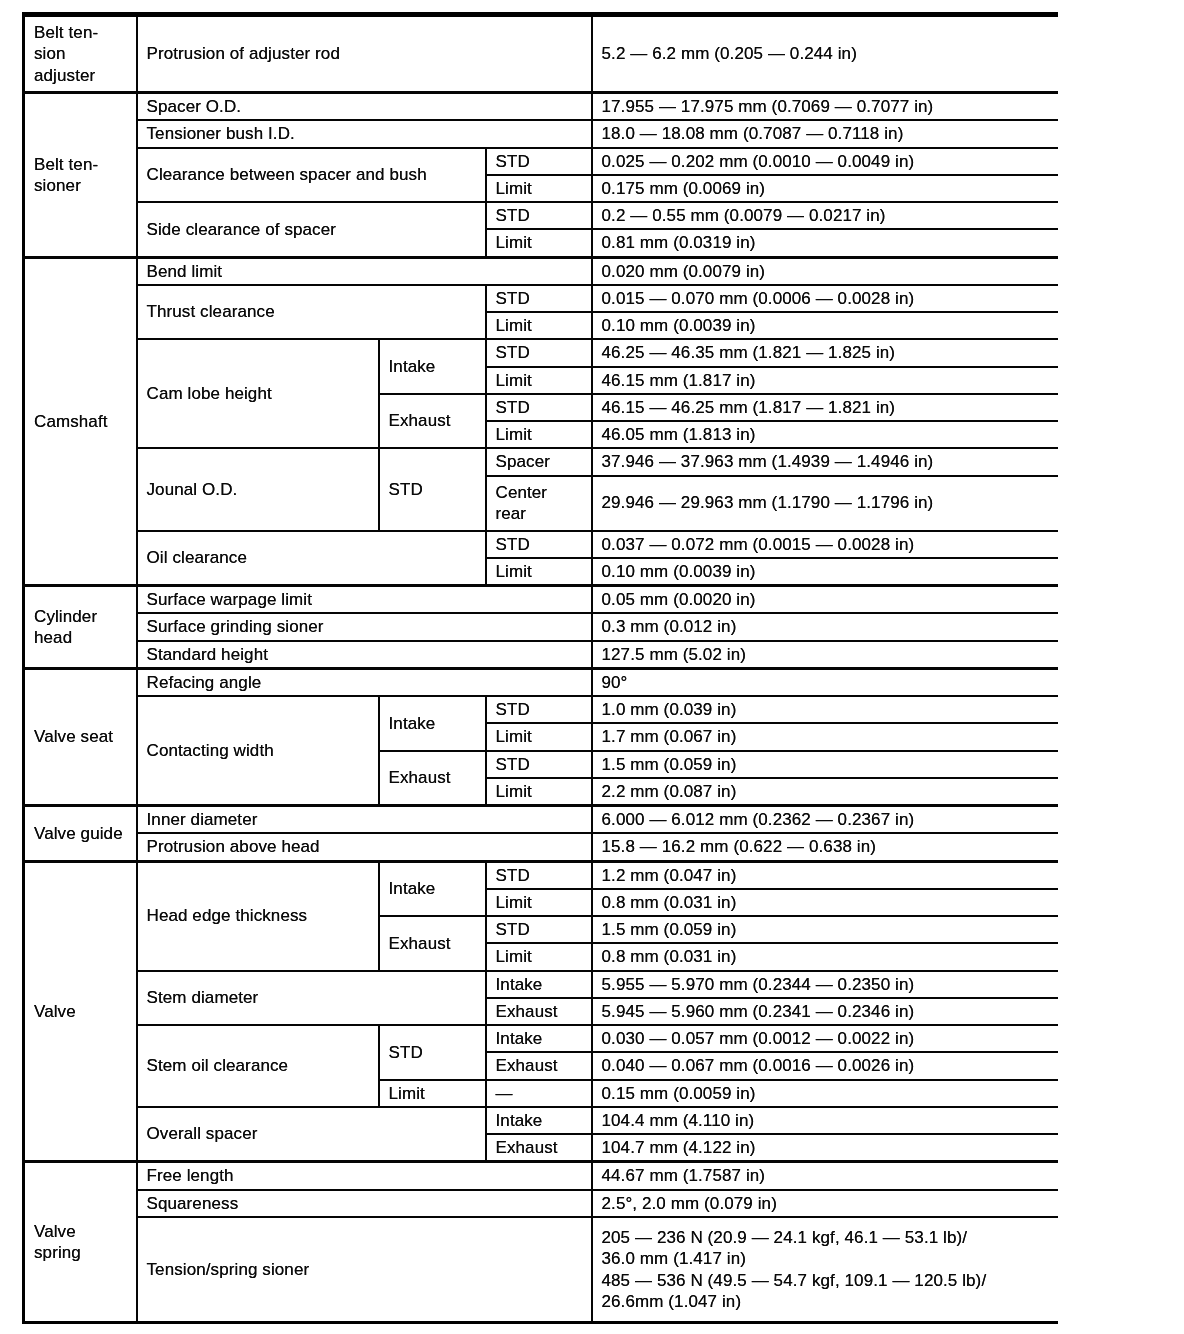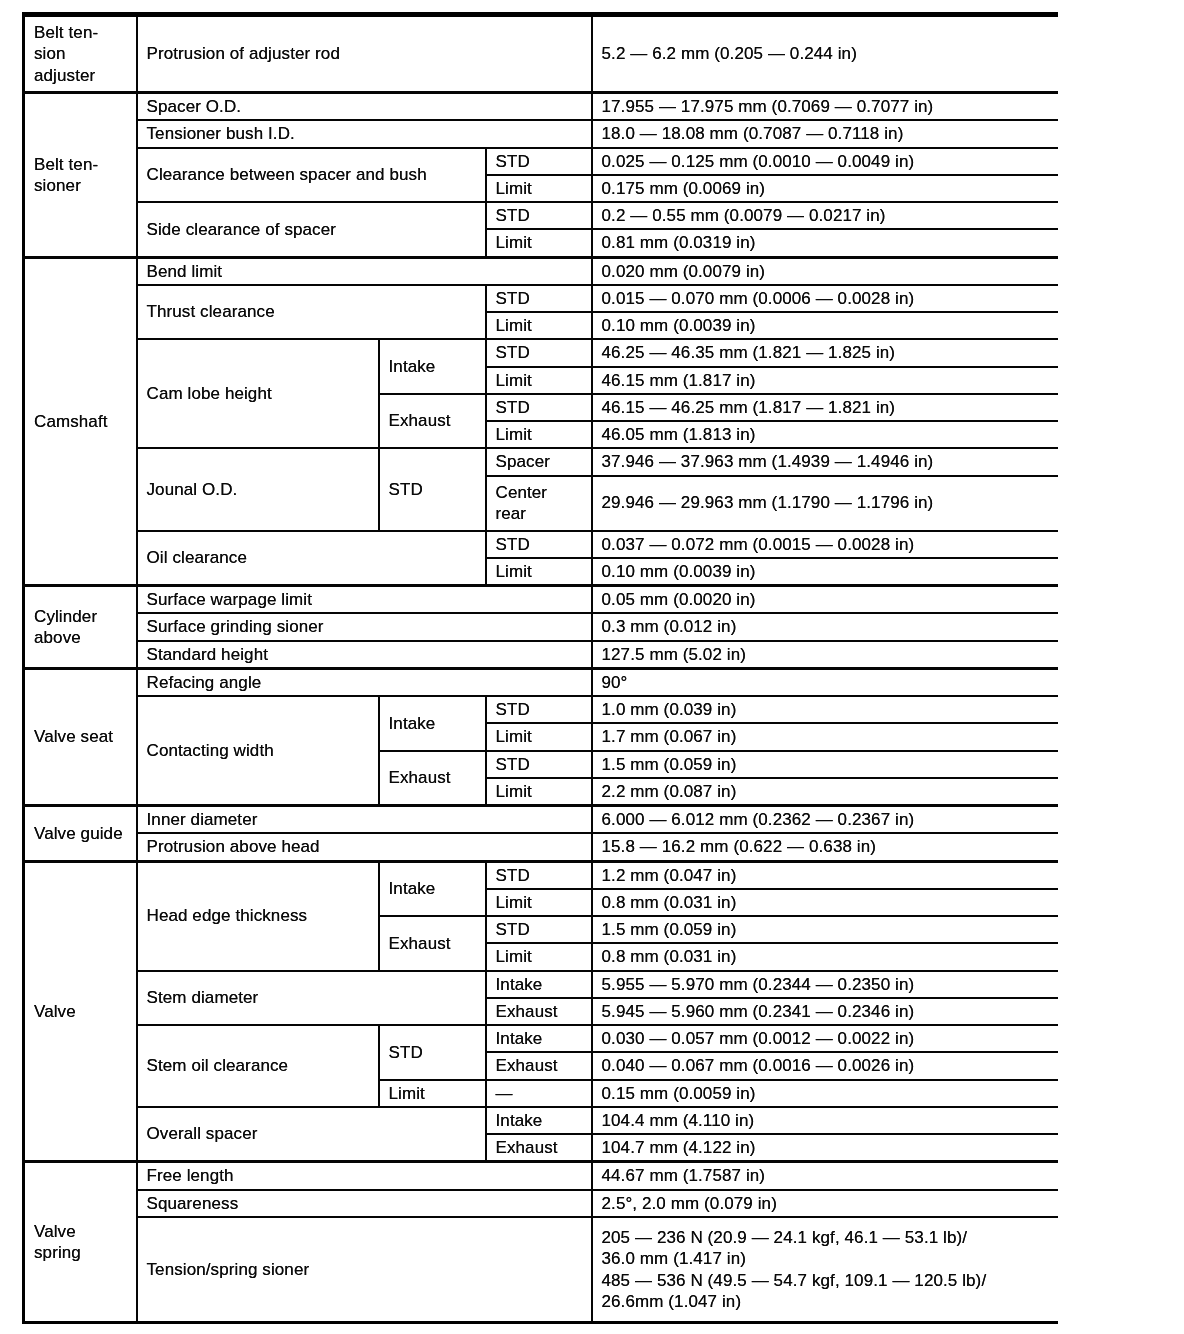--- a/index.html
+++ b/index.html
@@ -76,21 +76,21 @@
     <td colspan="3">Spacer O.D.</td>
     <td class="val">17.955 — 17.975 mm (0.7069 — 0.7077 in)</td>
   </tr>
   <tr>
     <td colspan="3">Tensioner bush I.D.</td>
     <td class="val">18.0 — 18.08 mm (0.7087 — 0.7118 in)</td>
   </tr>
   <tr>
     <td colspan="2" rowspan="2">Clearance between spacer and bush</td>
     <td>STD</td>
-    <td class="val">0.025 — 0.125 mm (0.0010 — 0.0049 in)</td>
+    <td class="val">0.025 — 0.202 mm (0.0010 — 0.0049 in)</td>
   </tr>
   <tr>
     <td>Limit</td>
     <td class="val">0.175 mm (0.0069 in)</td>
   </tr>
   <tr>
     <td colspan="2" rowspan="2">Side clearance of spacer</td>
     <td>STD</td>
     <td class="val">0.2 — 0.55 mm (0.0079 — 0.0217 in)</td>
   </tr>
@@ -148,21 +148,21 @@
     <td>STD</td>
     <td class="val">0.037 — 0.072 mm (0.0015 — 0.0028 in)</td>
   </tr>
   <tr>
     <td>Limit</td>
     <td class="val">0.10 mm (0.0039 in)</td>
   </tr>
 
   <tr class="sec">
     <td class="comp" rowspan="3">Cylinder
-above</td>
+head</td>
     <td colspan="3">Surface warpage limit</td>
     <td class="val">0.05 mm (0.0020 in)</td>
   </tr>
   <tr>
     <td colspan="3">Surface grinding sioner</td>
     <td class="val">0.3 mm (0.012 in)</td>
   </tr>
   <tr>
     <td colspan="3">Standard height</td>
     <td class="val">127.5 mm (5.02 in)</td>

